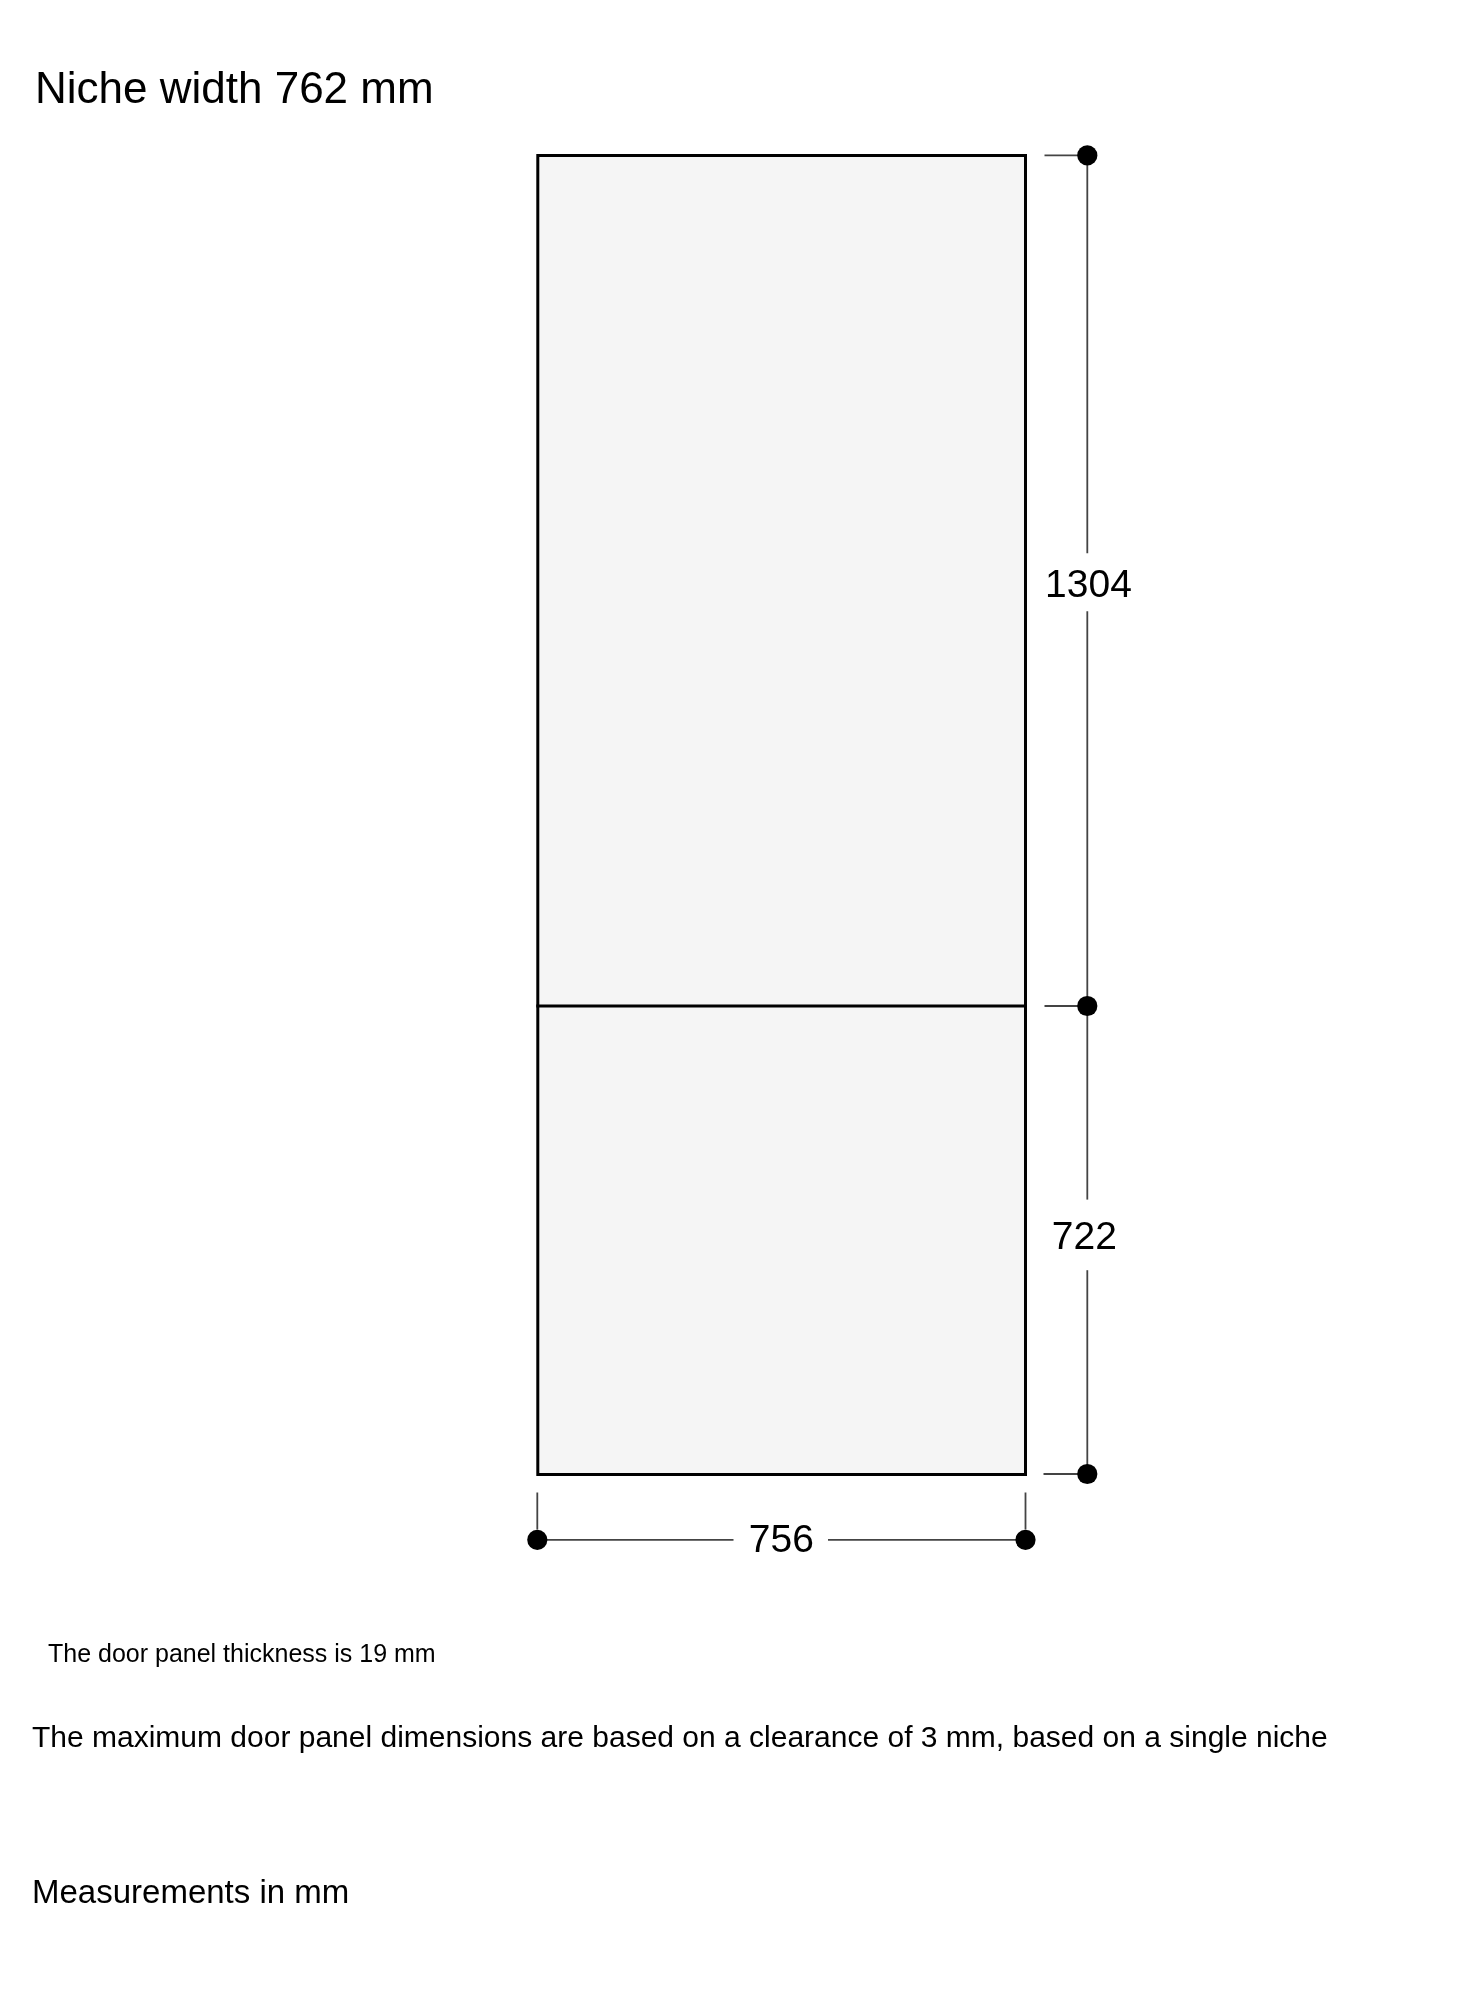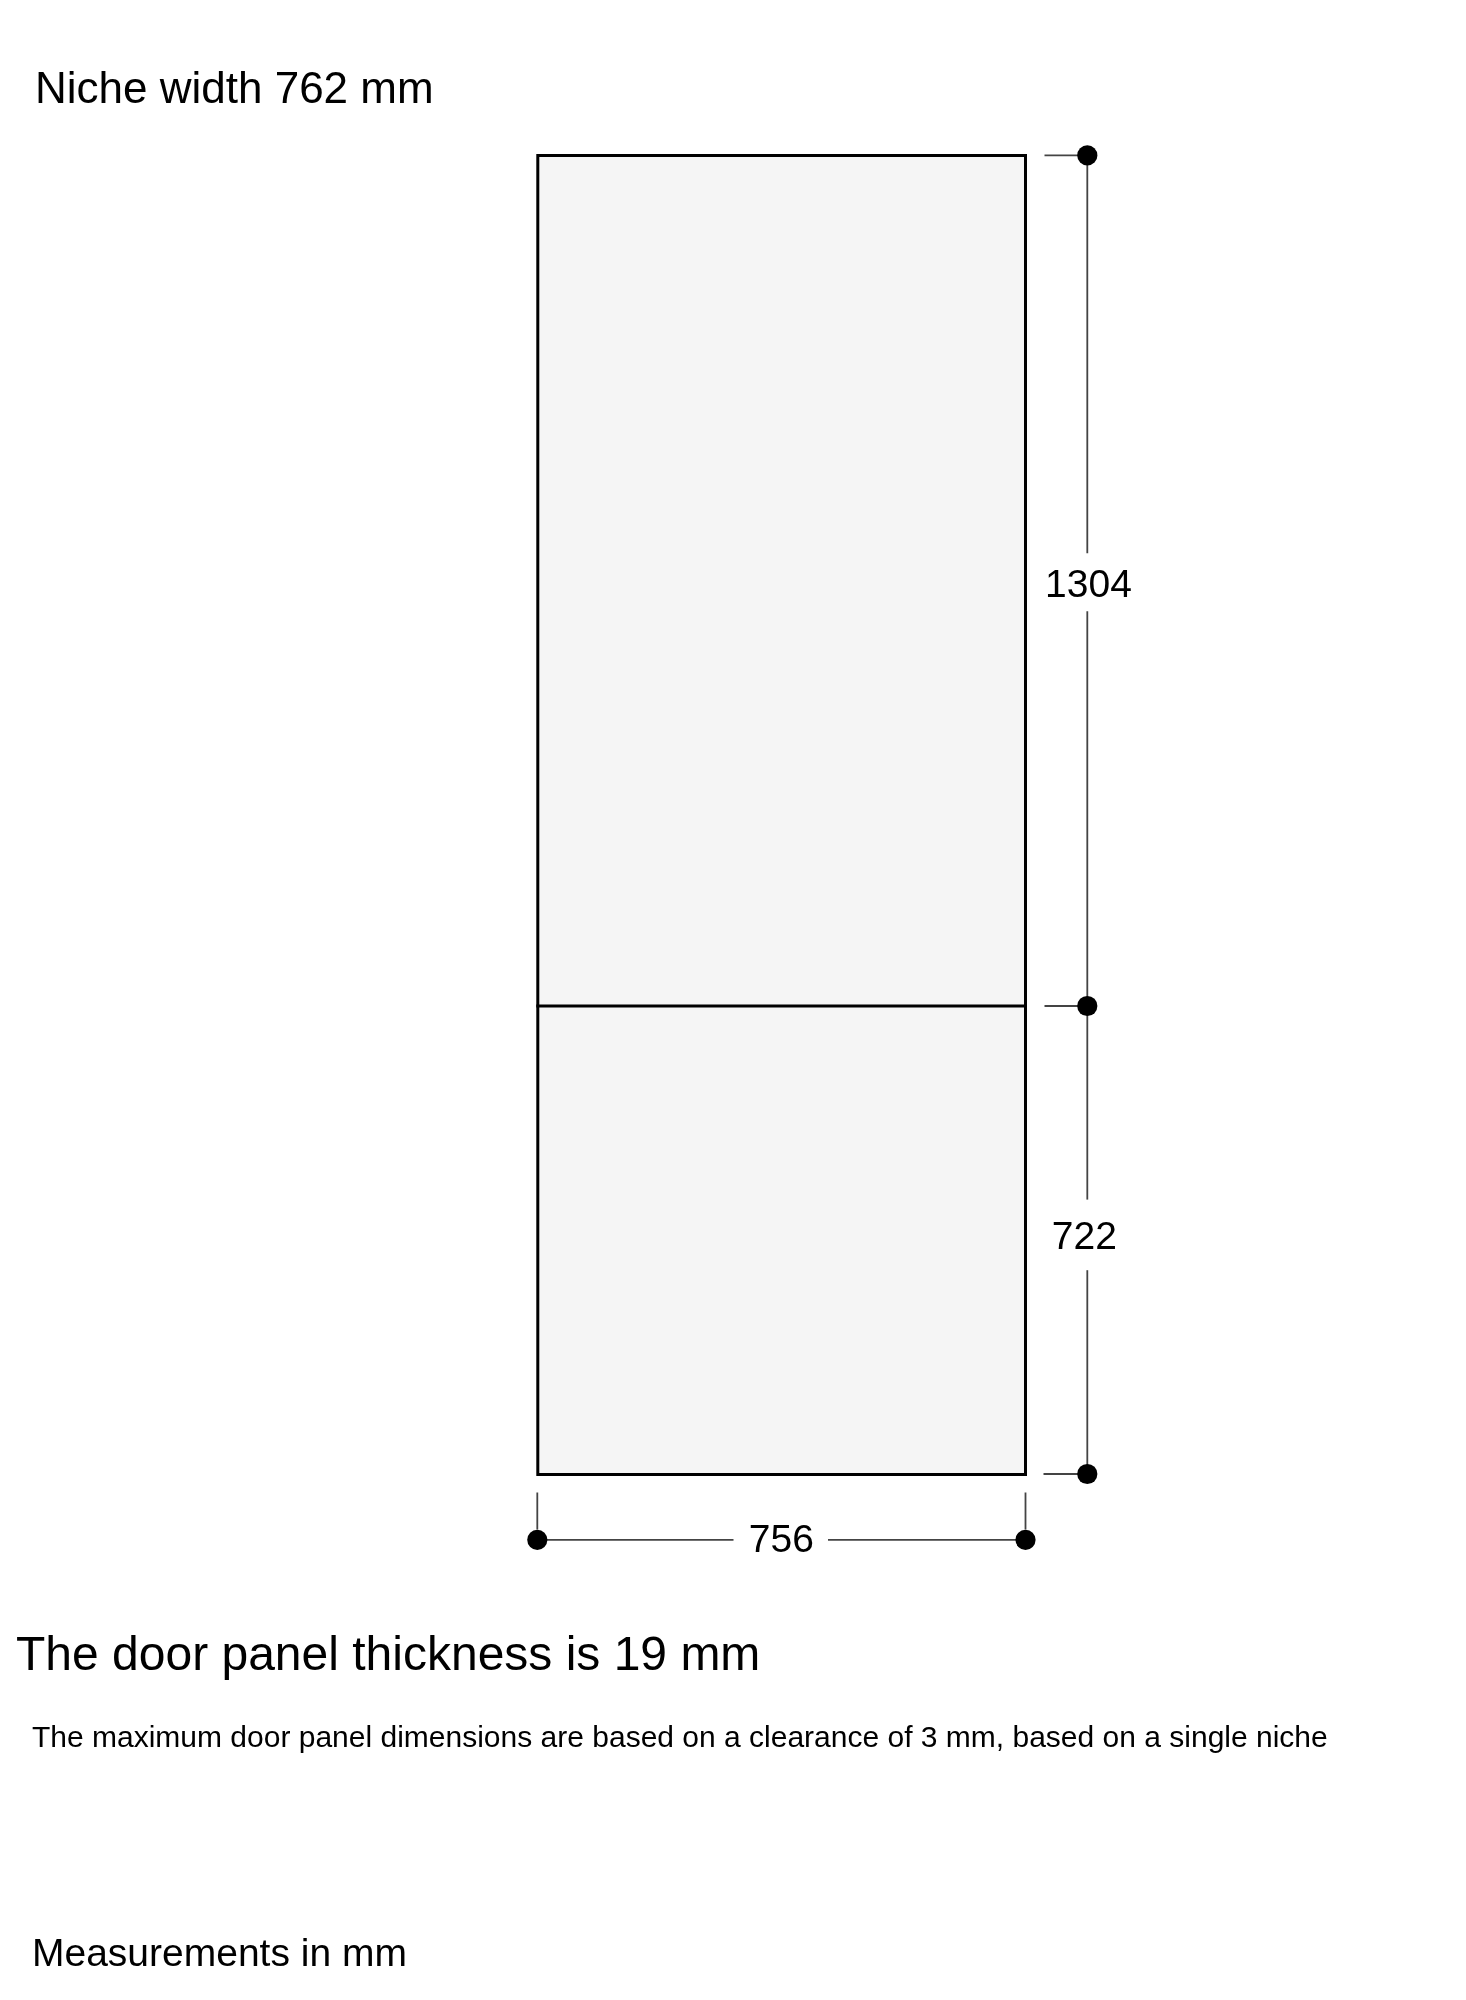--- a/index.html
+++ b/index.html
@@ -53,17 +53,17 @@
 
   <line x1="828" y1="1539.8" x2="1025.5" y2="1539.8" stroke="#444444" stroke-width="1.8"></line>
 
   <circle cx="537.3" cy="1539.8" r="10.1" fill="#000000"></circle>
 
   <circle cx="1025.5" cy="1539.8" r="10.1" fill="#000000"></circle>
 
   <text x="781.3" y="1551.5" font-size="39" text-anchor="middle" fill="#000000">756</text>
 </svg>
 
-<div class="abs" style="left:16px;top:1631.5px;font-size:48px;line-height:43.5px;">The door panel thickness is 19 mm</div>
+<div class="abs" style="left:48px;top:1631.5px;font-size:25px;line-height:43.5px;">The door panel thickness is 19 mm</div>
 
 <div class="abs" style="left:32px;top:1714.5px;font-size:30px;line-height:43.5px;width:1420px;">The maximum door panel dimensions are based on a clearance of 3 mm, based on a single niche</div>
 
-<div class="abs" style="left:32px;top:1931px;font-size:39px;line-height:43.5px;">Measurements in mm</div>
+<div class="abs" style="left:32px;top:1870px;font-size:33px;line-height:43.5px;">Measurements in mm</div>
 
 </body></html>

